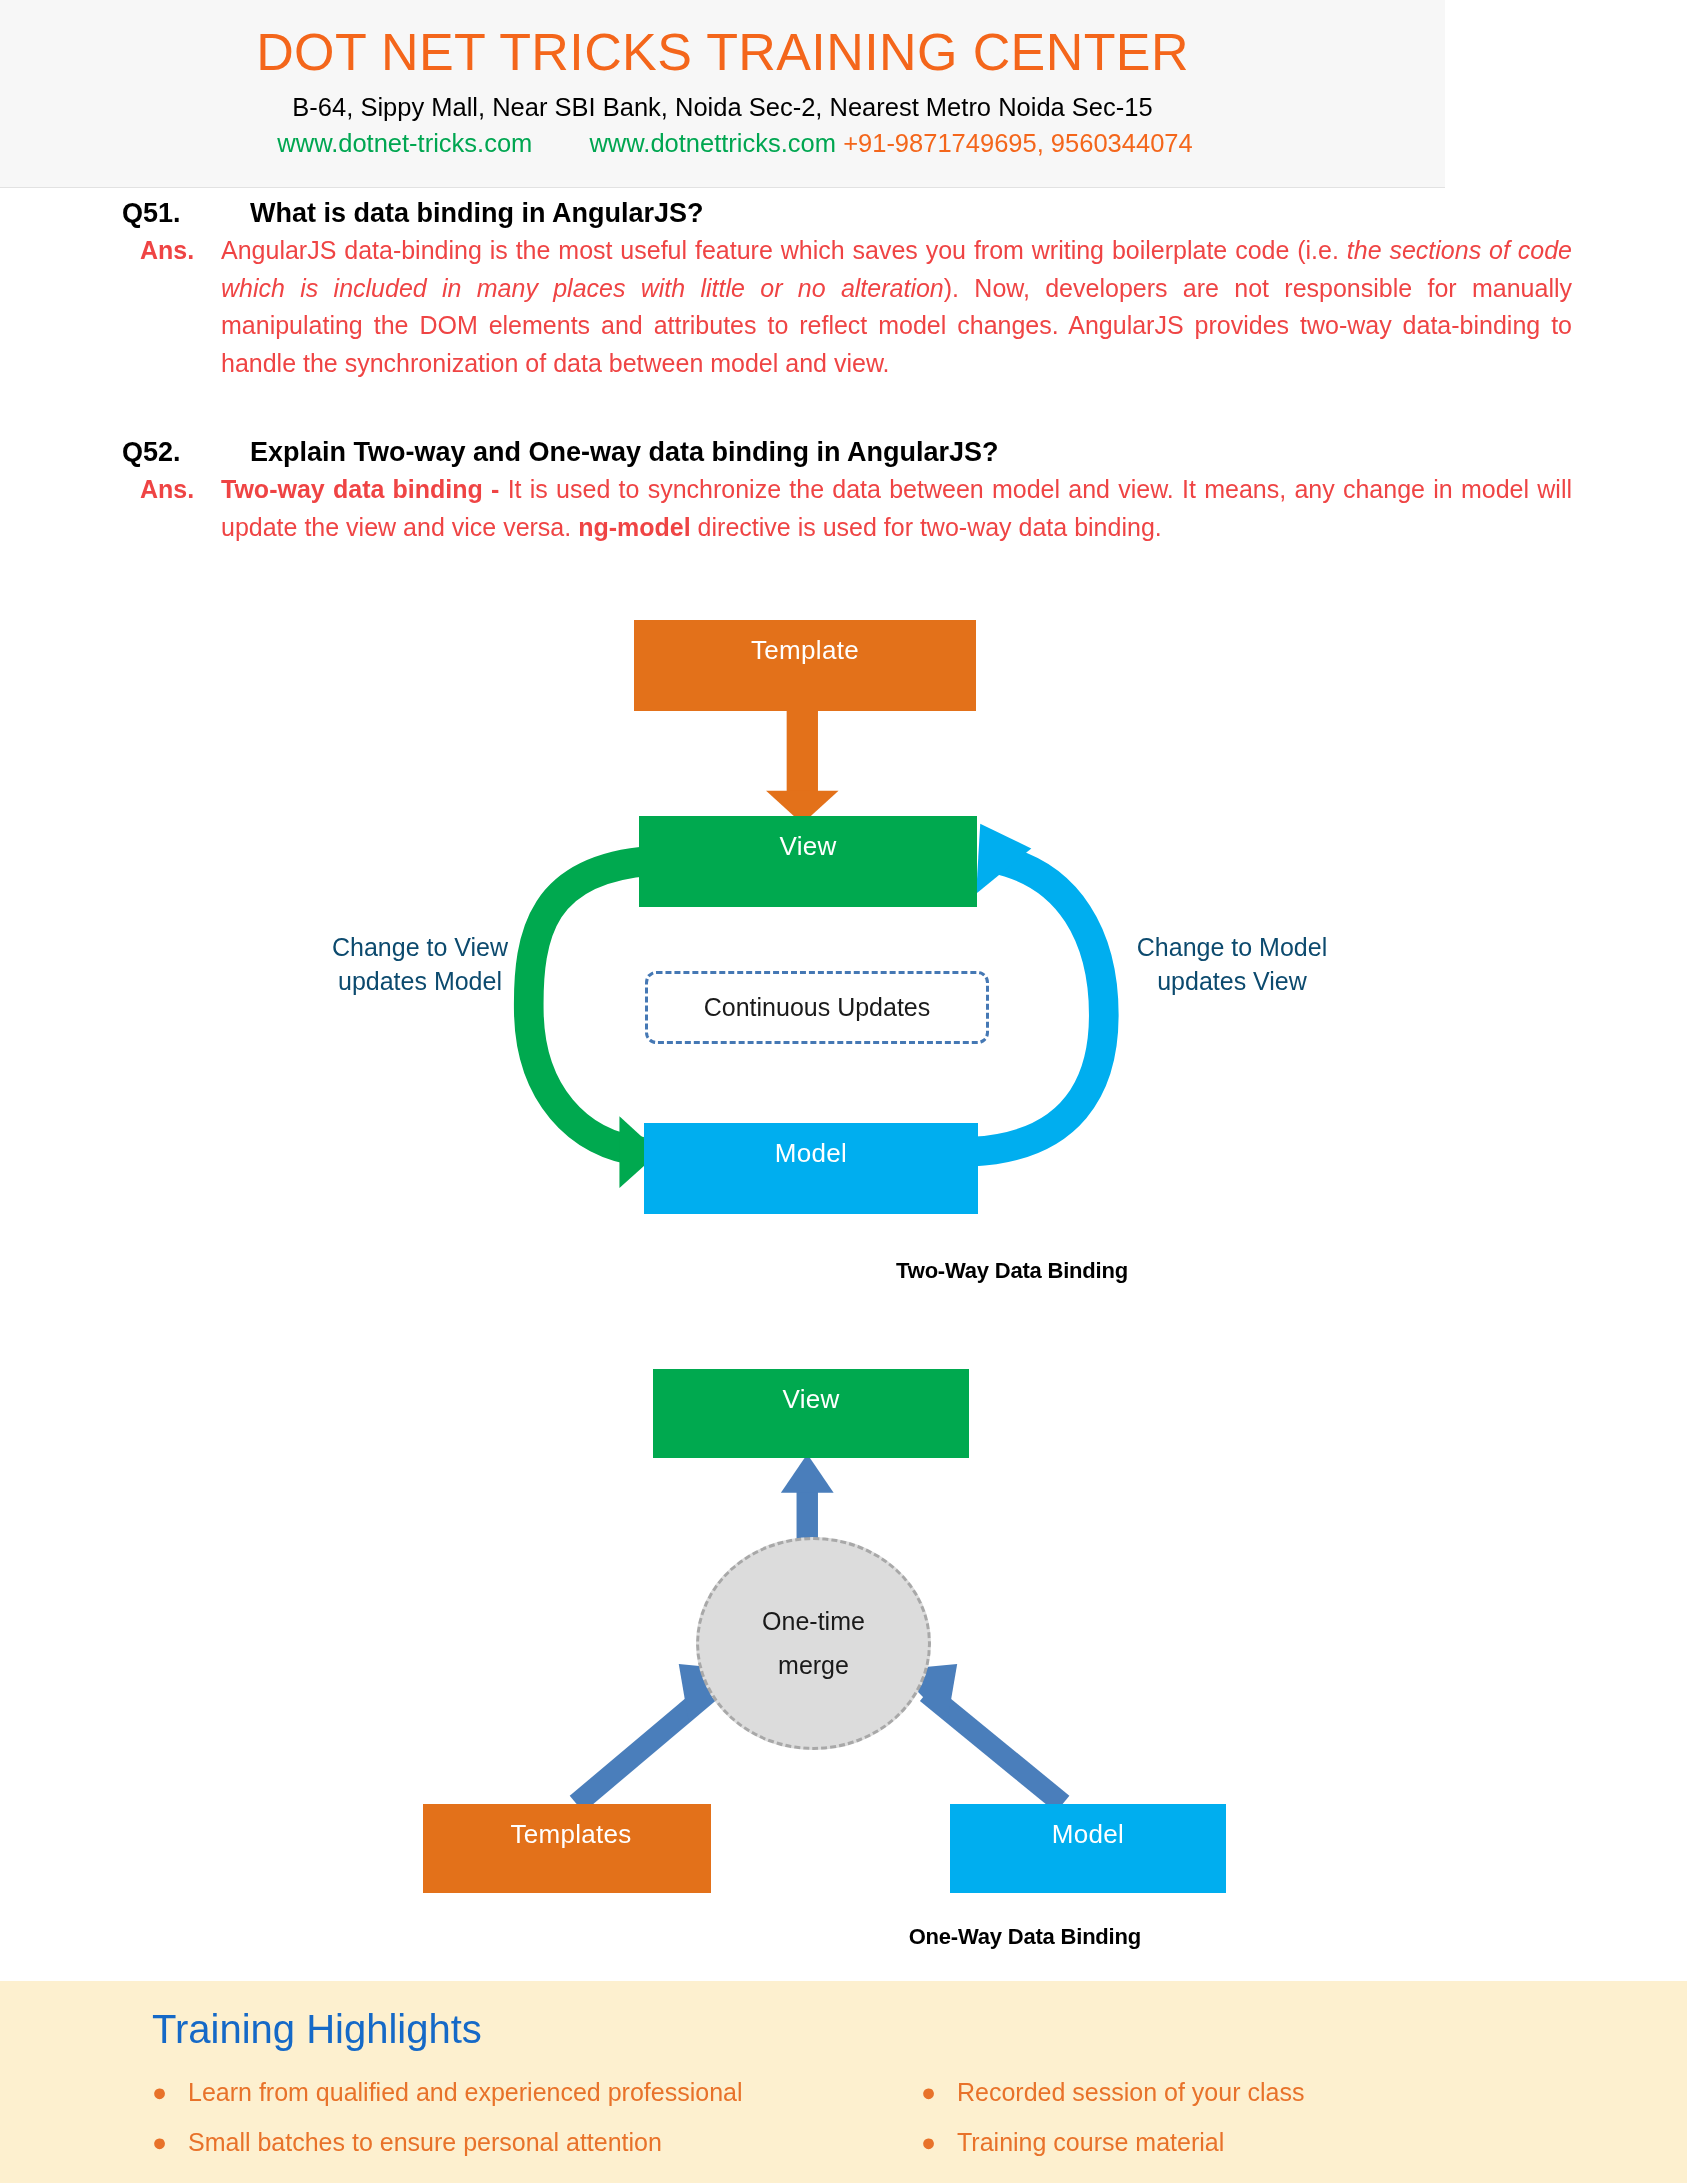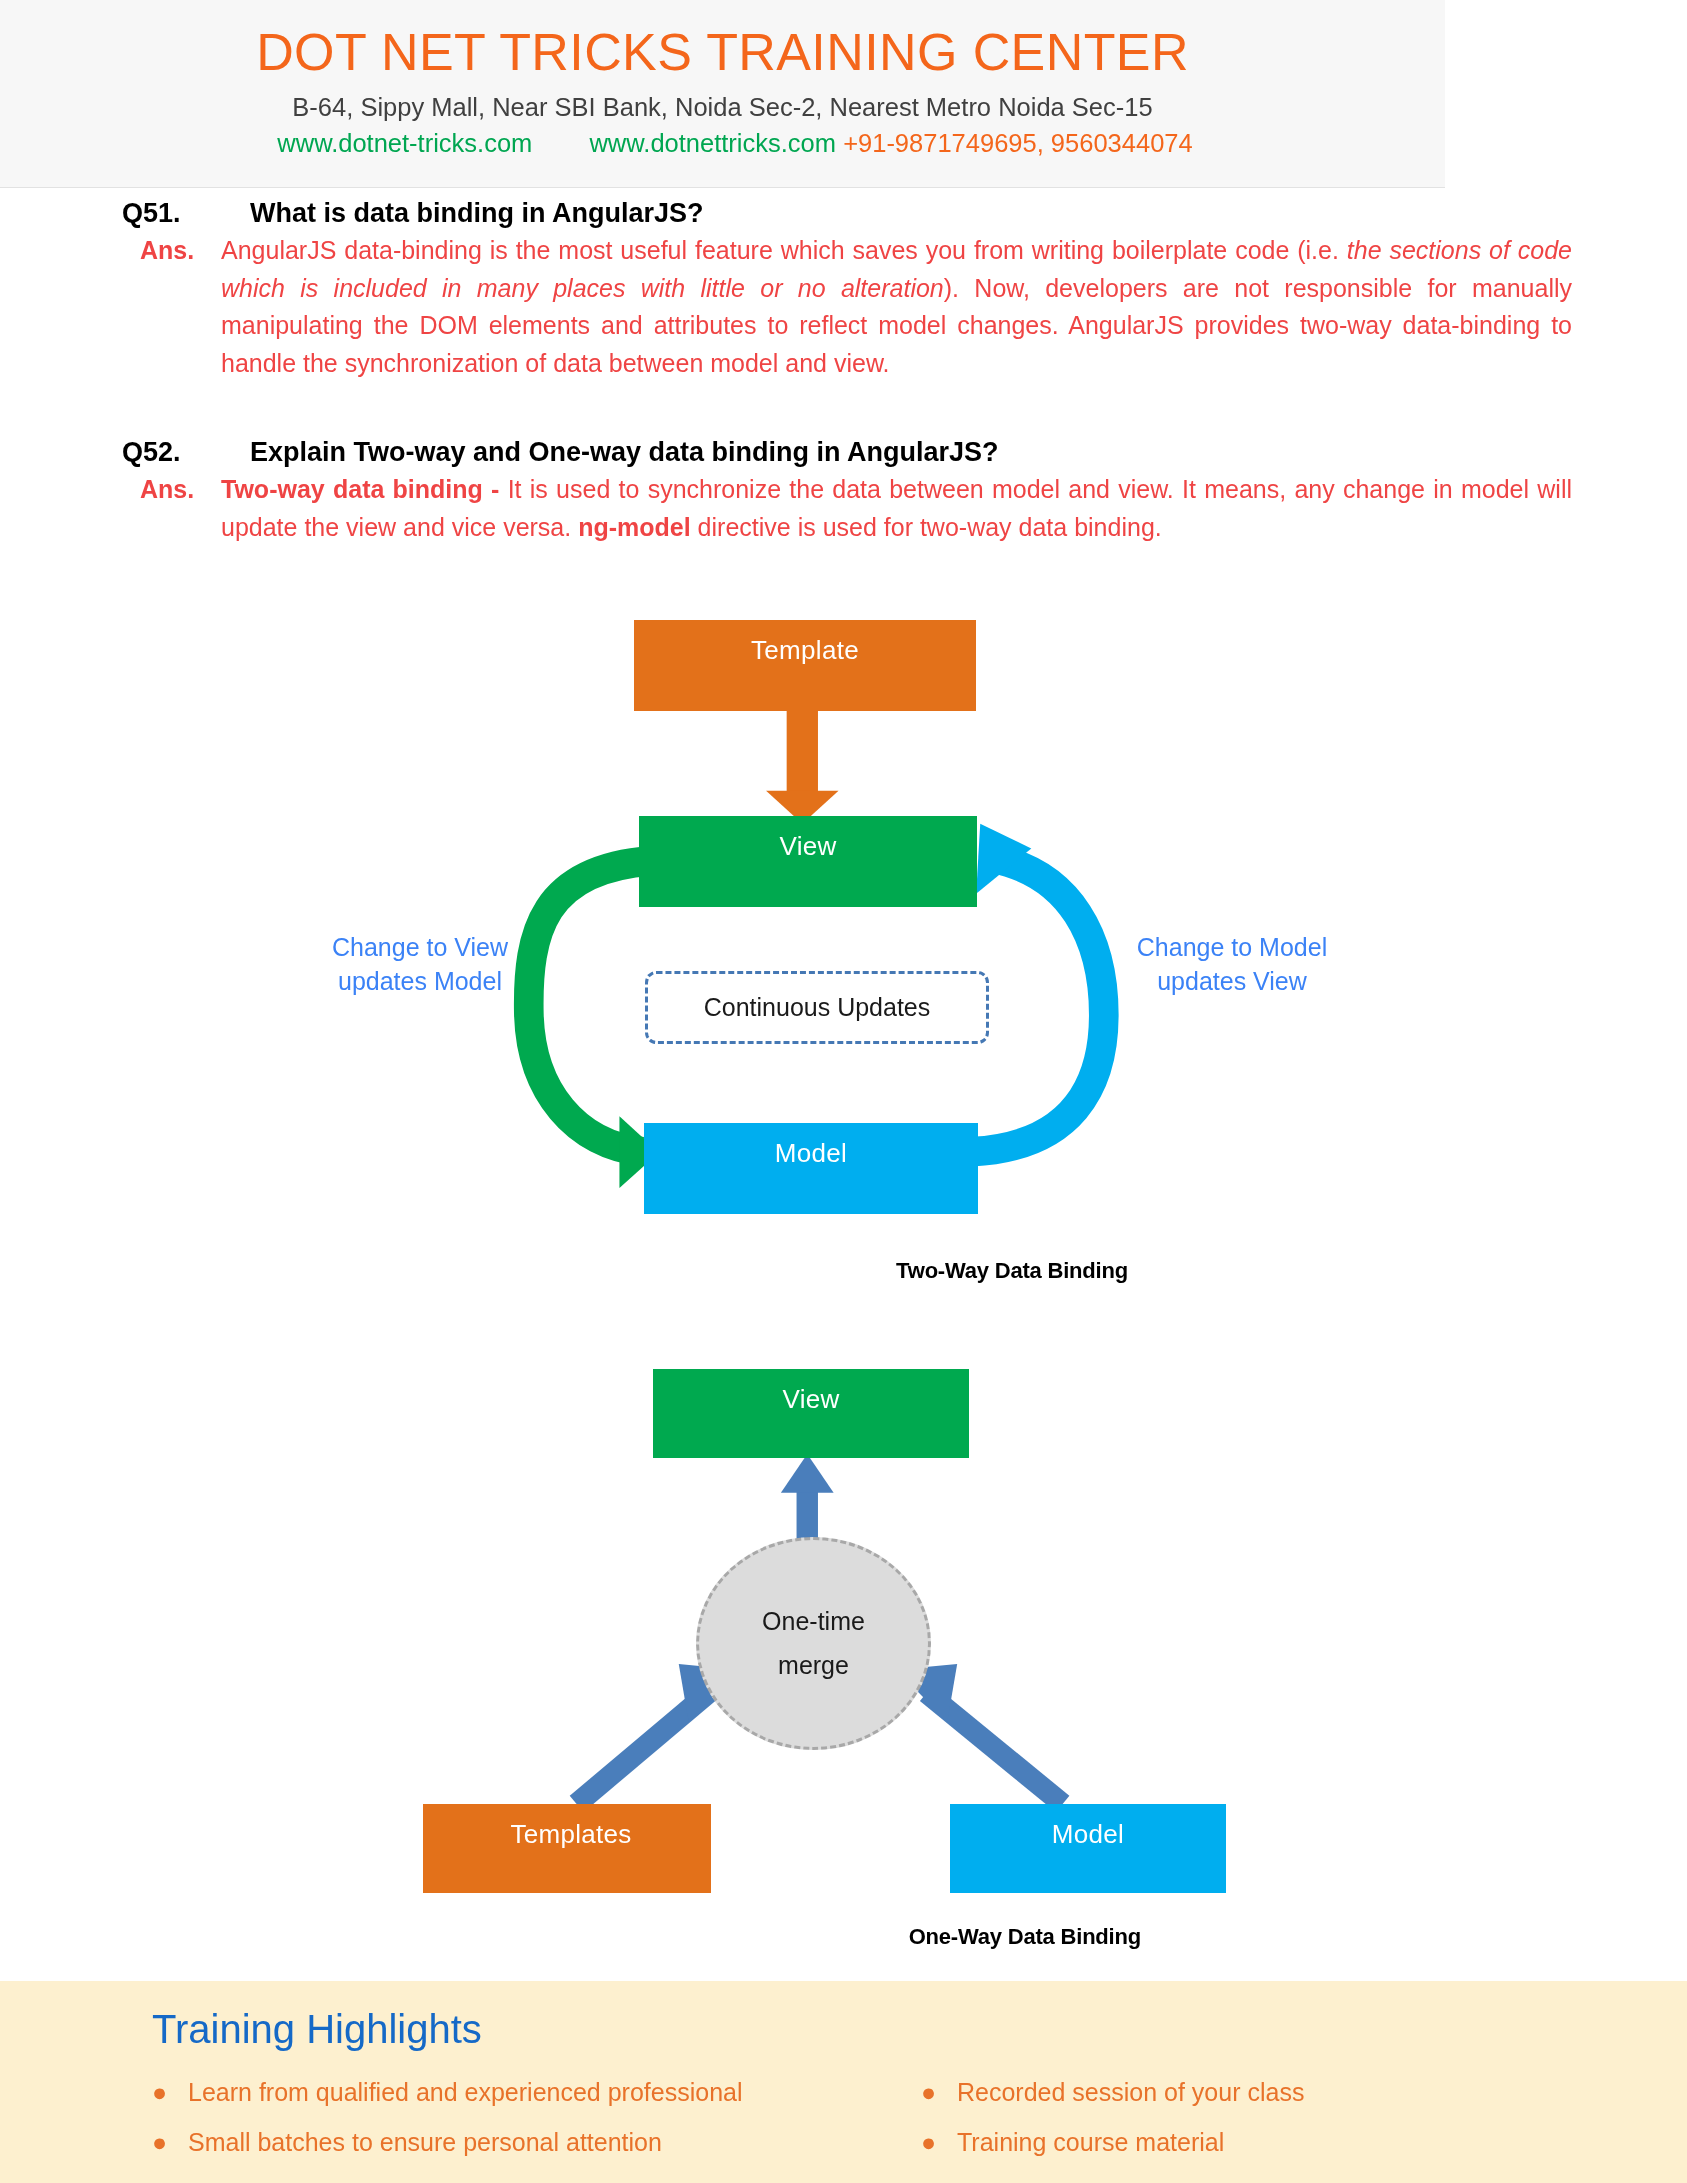--- a/index.html
+++ b/index.html
@@ -33,21 +33,21 @@
     margin-top: 25px;
     font-size: 52px;
     font-weight: 400;
     color: #F4661B;
     letter-spacing: 0.4px;
     line-height: 1.05;
   }
   #header-address {
     margin-top: 13px;
     font-size: 25.5px;
-    color: #404040;
+    color: #000000;
     font-weight: 400;
   }
   #header-contact {
     margin-top: 7.4px;
     font-size: 25.5px;
     font-weight: 400;
   }
   .hc-web { color: #00A651; margin-left: 25px; }
   .hc-phone { color: #F4661B; }
 
@@ -105,21 +105,21 @@
     font-size: 22px;
     font-weight: bold;
     color: #000;
     text-align: right;
     letter-spacing: -0.2px;
   }
 
   .side-label {
     position: absolute;
     font-size: 25px;
-    color: #3b82f6;
+    color: #0c4a6e;
     text-align: center;
     line-height: 1.35;
   }
 
   #continuous-updates {
     position: absolute;
     left: 645px; top: 971px;
     width: 344px; height: 73px;
     border: 3.3px dashed #4578B4;
     border-radius: 11.5px;

